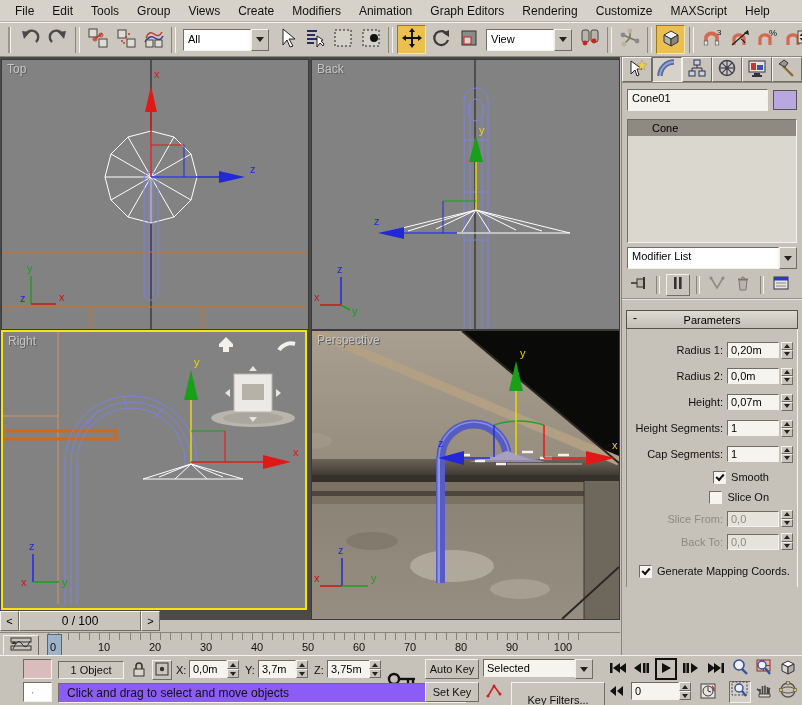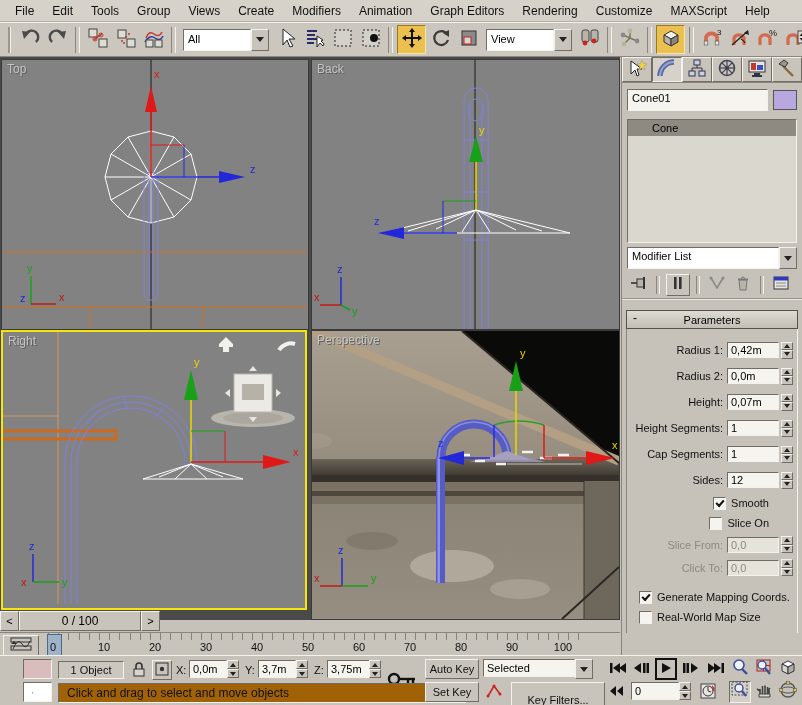--- a/index.html
+++ b/index.html
@@ -573,21 +573,21 @@
 
     <div class="abs btn" style="left:364px;top:2px;width:34px;height:44px;">
         <span><svg width="30" height="18">
             <circle cx="7" cy="9" r="5" fill="none" stroke="#111" stroke-width="2.4"></circle>
             <line x1="12" y1="9" x2="28" y2="9" stroke="#111" stroke-width="2.4"></line>
             <line x1="21" y1="9" x2="21" y2="14" stroke="#111" stroke-width="2.4"></line>
             <line x1="26" y1="9" x2="26" y2="14" stroke="#111" stroke-width="2.4"></line>
           </svg></span>
       </div>
 
-    <div class="abs sunken btn" style="left:37px;top:27px;width:408px;height:20px;background:#a16207;justify-content:flex-start;padding-left:8px;font-size:12px;">Click and drag to select and move objects</div>
+    <div class="abs sunken btn" style="left:37px;top:27px;width:408px;height:20px;background:#8b5cf6;justify-content:flex-start;padding-left:8px;font-size:12px;">Click and drag to select and move objects</div>
 
     <div class="abs raised btn" style="left:404px;top:3px;width:54px;height:20px;">Auto Key</div>
     <div class="abs raised btn" style="left:404px;top:26px;width:54px;height:20px;">Set Key</div>
 
     <div class="abs" style="left:462px;top:3px;width:110px;height:20px;display:flex;">
       <span class="sfield" style="flex:1;">Selected</span>
       <span class="dbtn" style="height:18px;">
           <i class="tri-dn"></i>
         </span>
     </div>
@@ -834,21 +834,21 @@
 
     <div id="rollout">
       <div id="rollout-hd">
         <span class="minus">-</span>
         <span>Parameters</span>
       </div>
       <div id="rollout-body">
 
         <div class="prow">
           <span class="plabel">Radius 1:</span>
-          <span class="pfield">0,42m</span>
+          <span class="pfield">0,20m</span>
           <span class="spin">
               <span>
                 <i class="tri-up-s"></i>
               </span>
               <span>
                 <i class="tri-dn-s"></i>
               </span>
             </span>
         </div>
         <div class="prow">
@@ -883,32 +883,20 @@
                 <i class="tri-up-s"></i>
               </span>
               <span>
                 <i class="tri-dn-s"></i>
               </span>
             </span>
         </div>
         <div class="prow">
           <span class="plabel">Cap Segments:</span>
           <span class="pfield">1</span>
-          <span class="spin">
-              <span>
-                <i class="tri-up-s"></i>
-              </span>
-              <span>
-                <i class="tri-dn-s"></i>
-              </span>
-            </span>
-        </div>
-        <div class="prow">
-          <span class="plabel">Sides:</span>
-          <span class="pfield">12</span>
           <span class="spin">
               <span>
                 <i class="tri-up-s"></i>
               </span>
               <span>
                 <i class="tri-dn-s"></i>
               </span>
             </span>
         </div>
 
@@ -927,37 +915,33 @@
           <span class="spin">
               <span>
                 <i class="tri-up-s"></i>
               </span>
               <span>
                 <i class="tri-dn-s"></i>
               </span>
             </span>
         </div>
         <div class="prow dis" style="height:23px;">
-          <span class="plabel">Click To:</span>
+          <span class="plabel">Back To:</span>
           <span class="pfield">0,0</span>
           <span class="spin">
               <span>
                 <i class="tri-up-s"></i>
               </span>
               <span>
                 <i class="tri-dn-s"></i>
               </span>
             </span>
         </div>
 
         <div class="crow l" style="margin-top:8px;">
           <span class="cb checked"></span>
           <span>Generate Mapping Coords.</span>
         </div>
-        <div class="crow l">
-          <span class="cb"></span>
-          <span>Real-World Map Size</span>
-        </div>
       </div>
     </div>
   </div>
 
 </div>
 
 </body></html>

